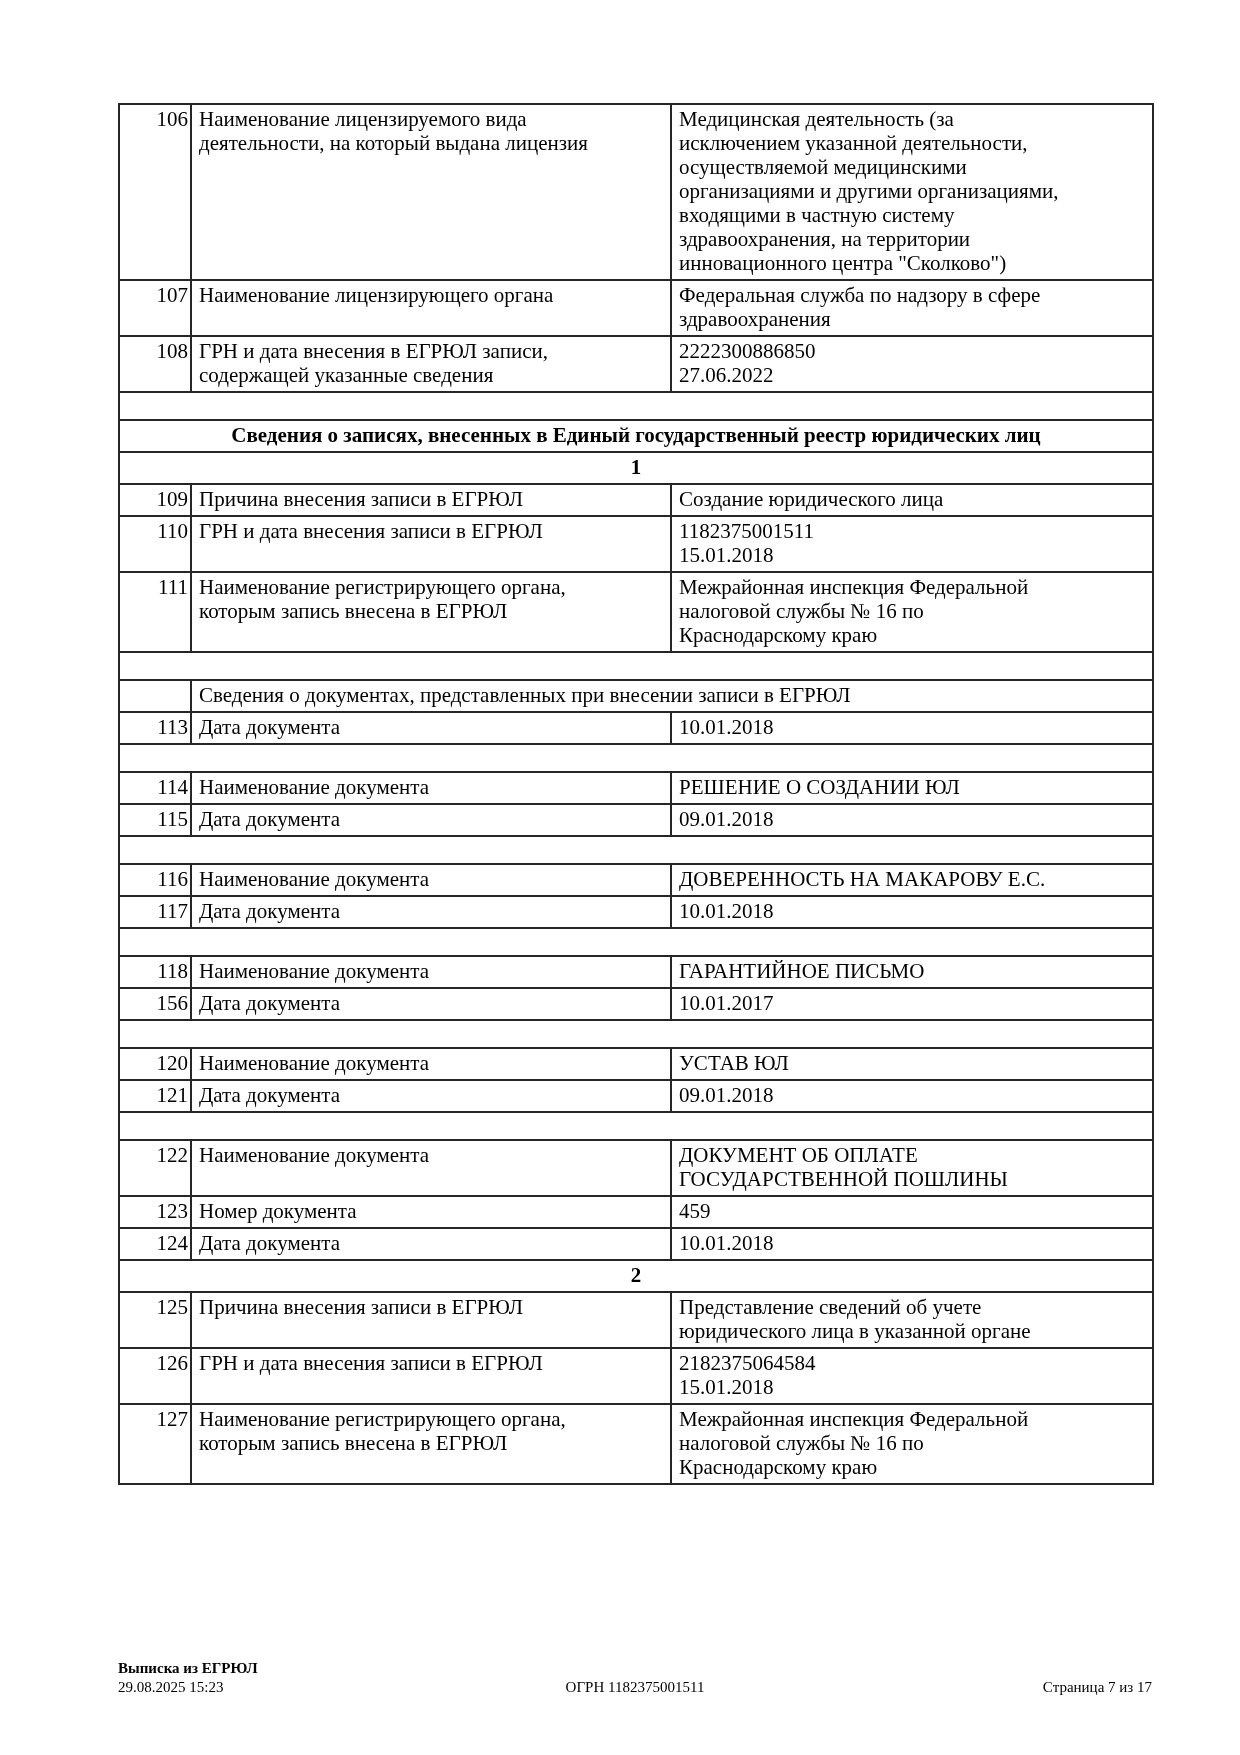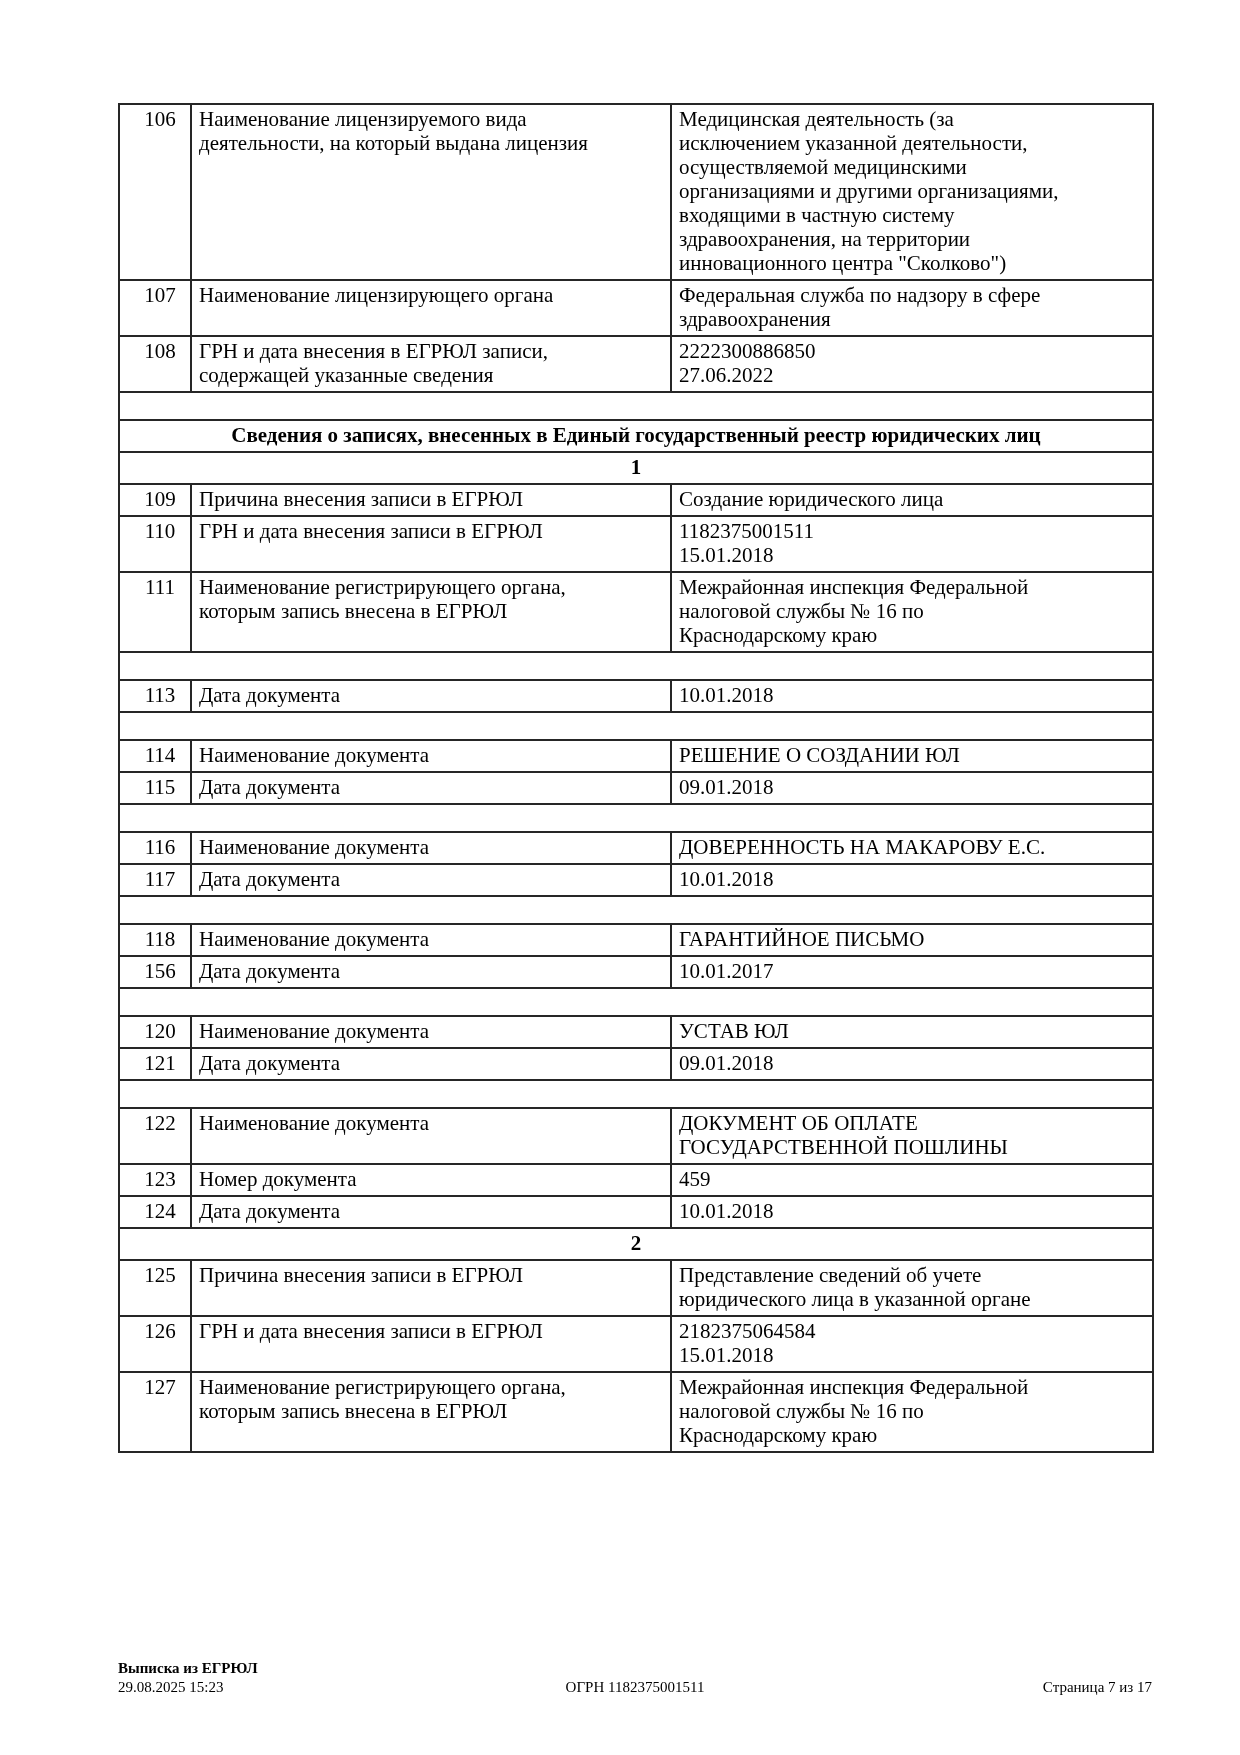--- a/index.html
+++ b/index.html
@@ -26,21 +26,21 @@
   }
   .doc-table td {
     border: 2px solid #262626;
     vertical-align: top;
     padding: 2px 7px 4px 7px;
     line-height: 24px;
     white-space: pre-line;
     overflow: hidden;
   }
   .doc-table td.num {
-    text-align: center;
+    text-align: right;
     padding-left: 12px;
     padding-right: 2px;
   }
   .doc-table td.spacer {
     height: 26px;
     padding: 0;
   }
   .doc-table td.section {
     font-weight: bold;
     text-align: center;
@@ -131,20 +131,24 @@
         <td>Наименование регистрирующего органа,
 которым запись внесена в ЕГРЮЛ</td>
         <td>Межрайонная инспекция Федеральной
 налоговой службы № 16 по
 Краснодарскому краю</td>
       </tr>
       <tr>
         <td class="spacer" colspan="3"></td>
       </tr>
       <tr>
+        <td class="num"></td>
+        <td class="subheader" colspan="2">Сведения о документах, представленных при внесении записи в ЕГРЮЛ</td>
+      </tr>
+      <tr>
         <td class="num">113</td>
         <td>Дата документа</td>
         <td>10.01.2018</td>
       </tr>
       <tr>
         <td class="spacer" colspan="3"></td>
       </tr>
       <tr>
         <td class="num">114</td>
         <td>Наименование документа</td>

